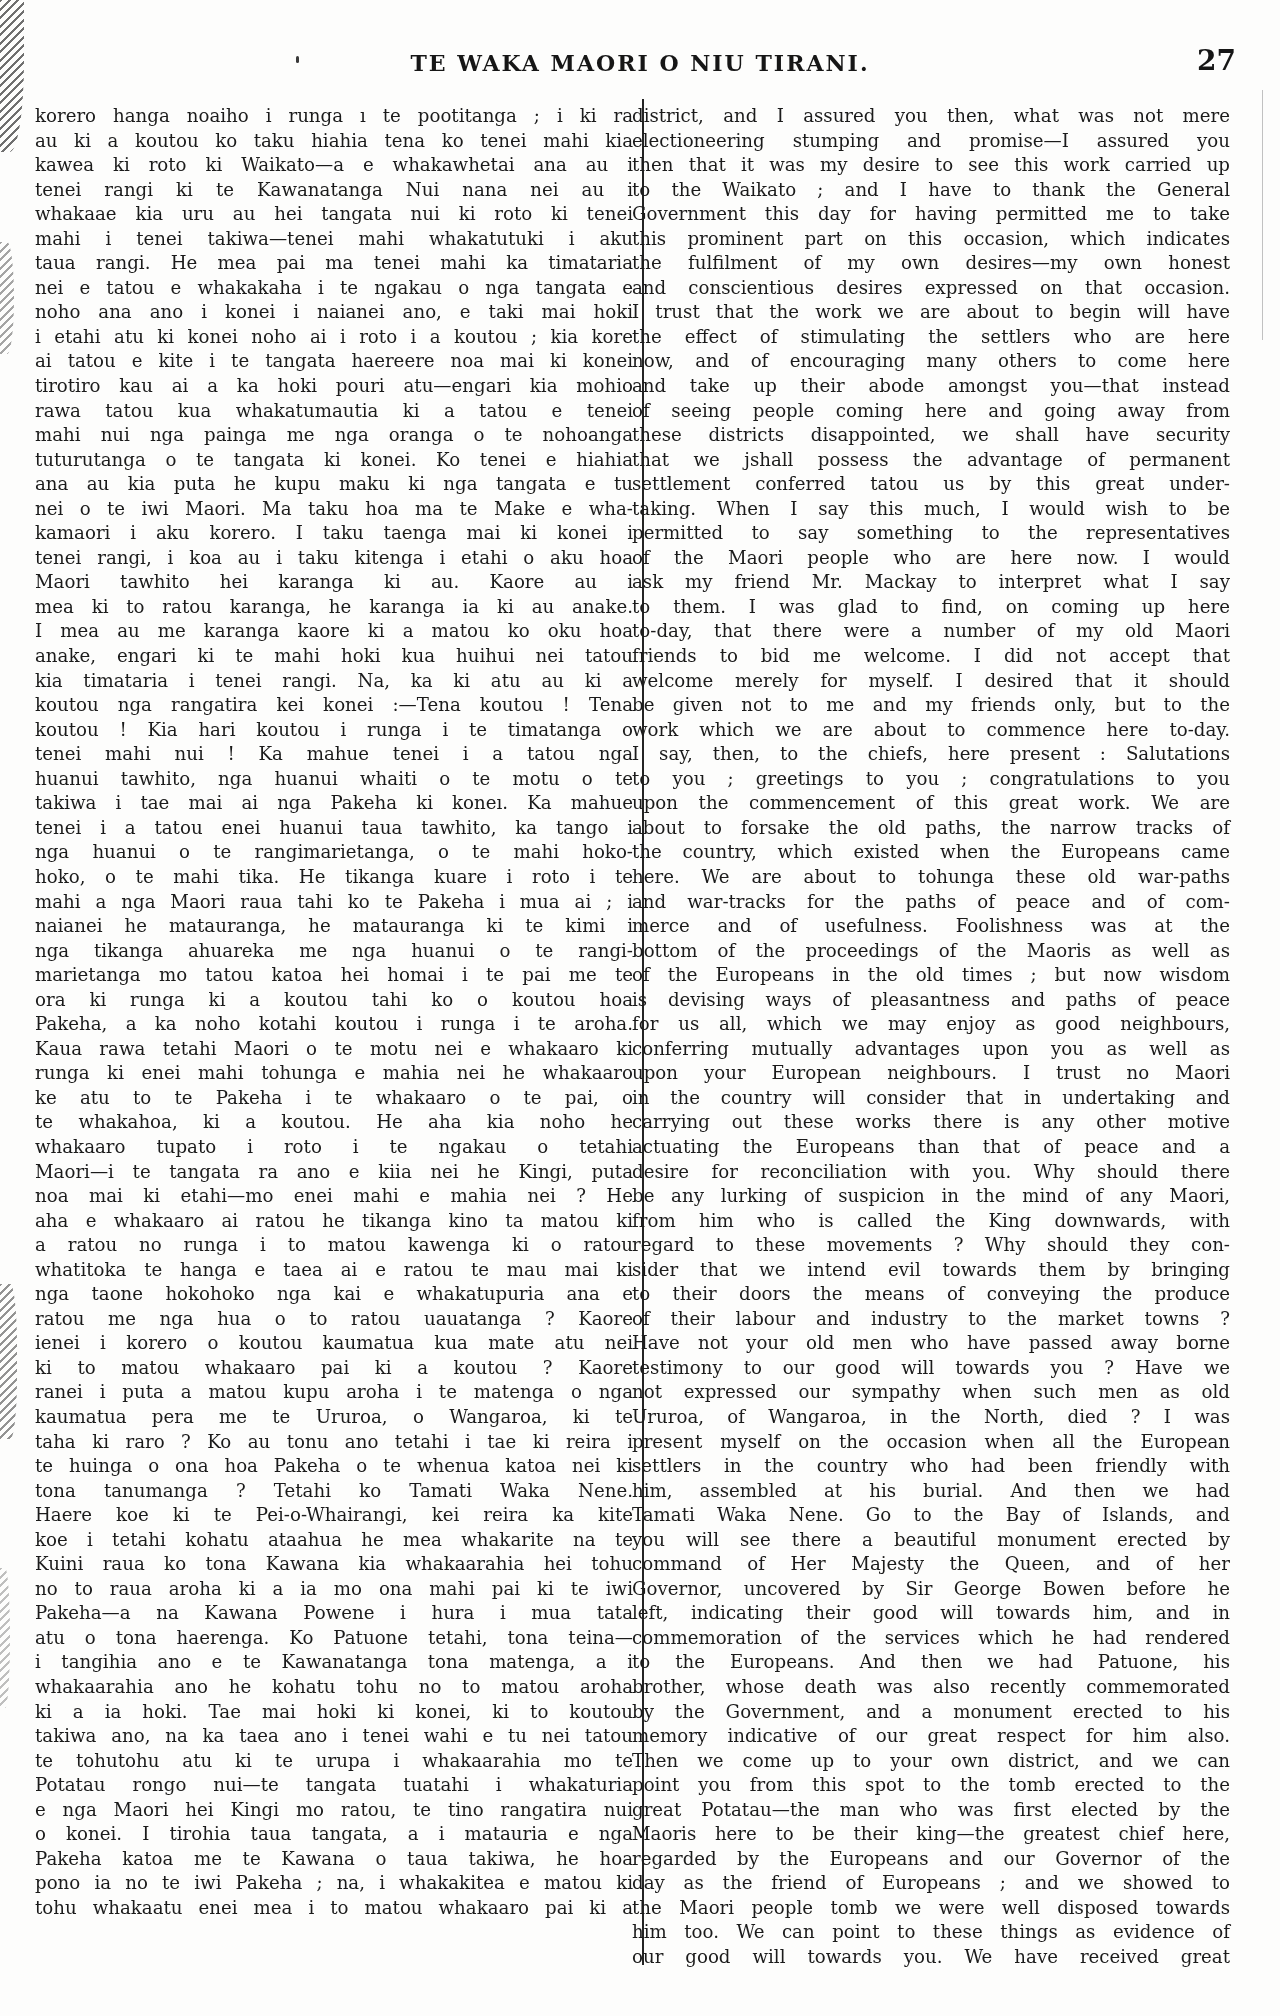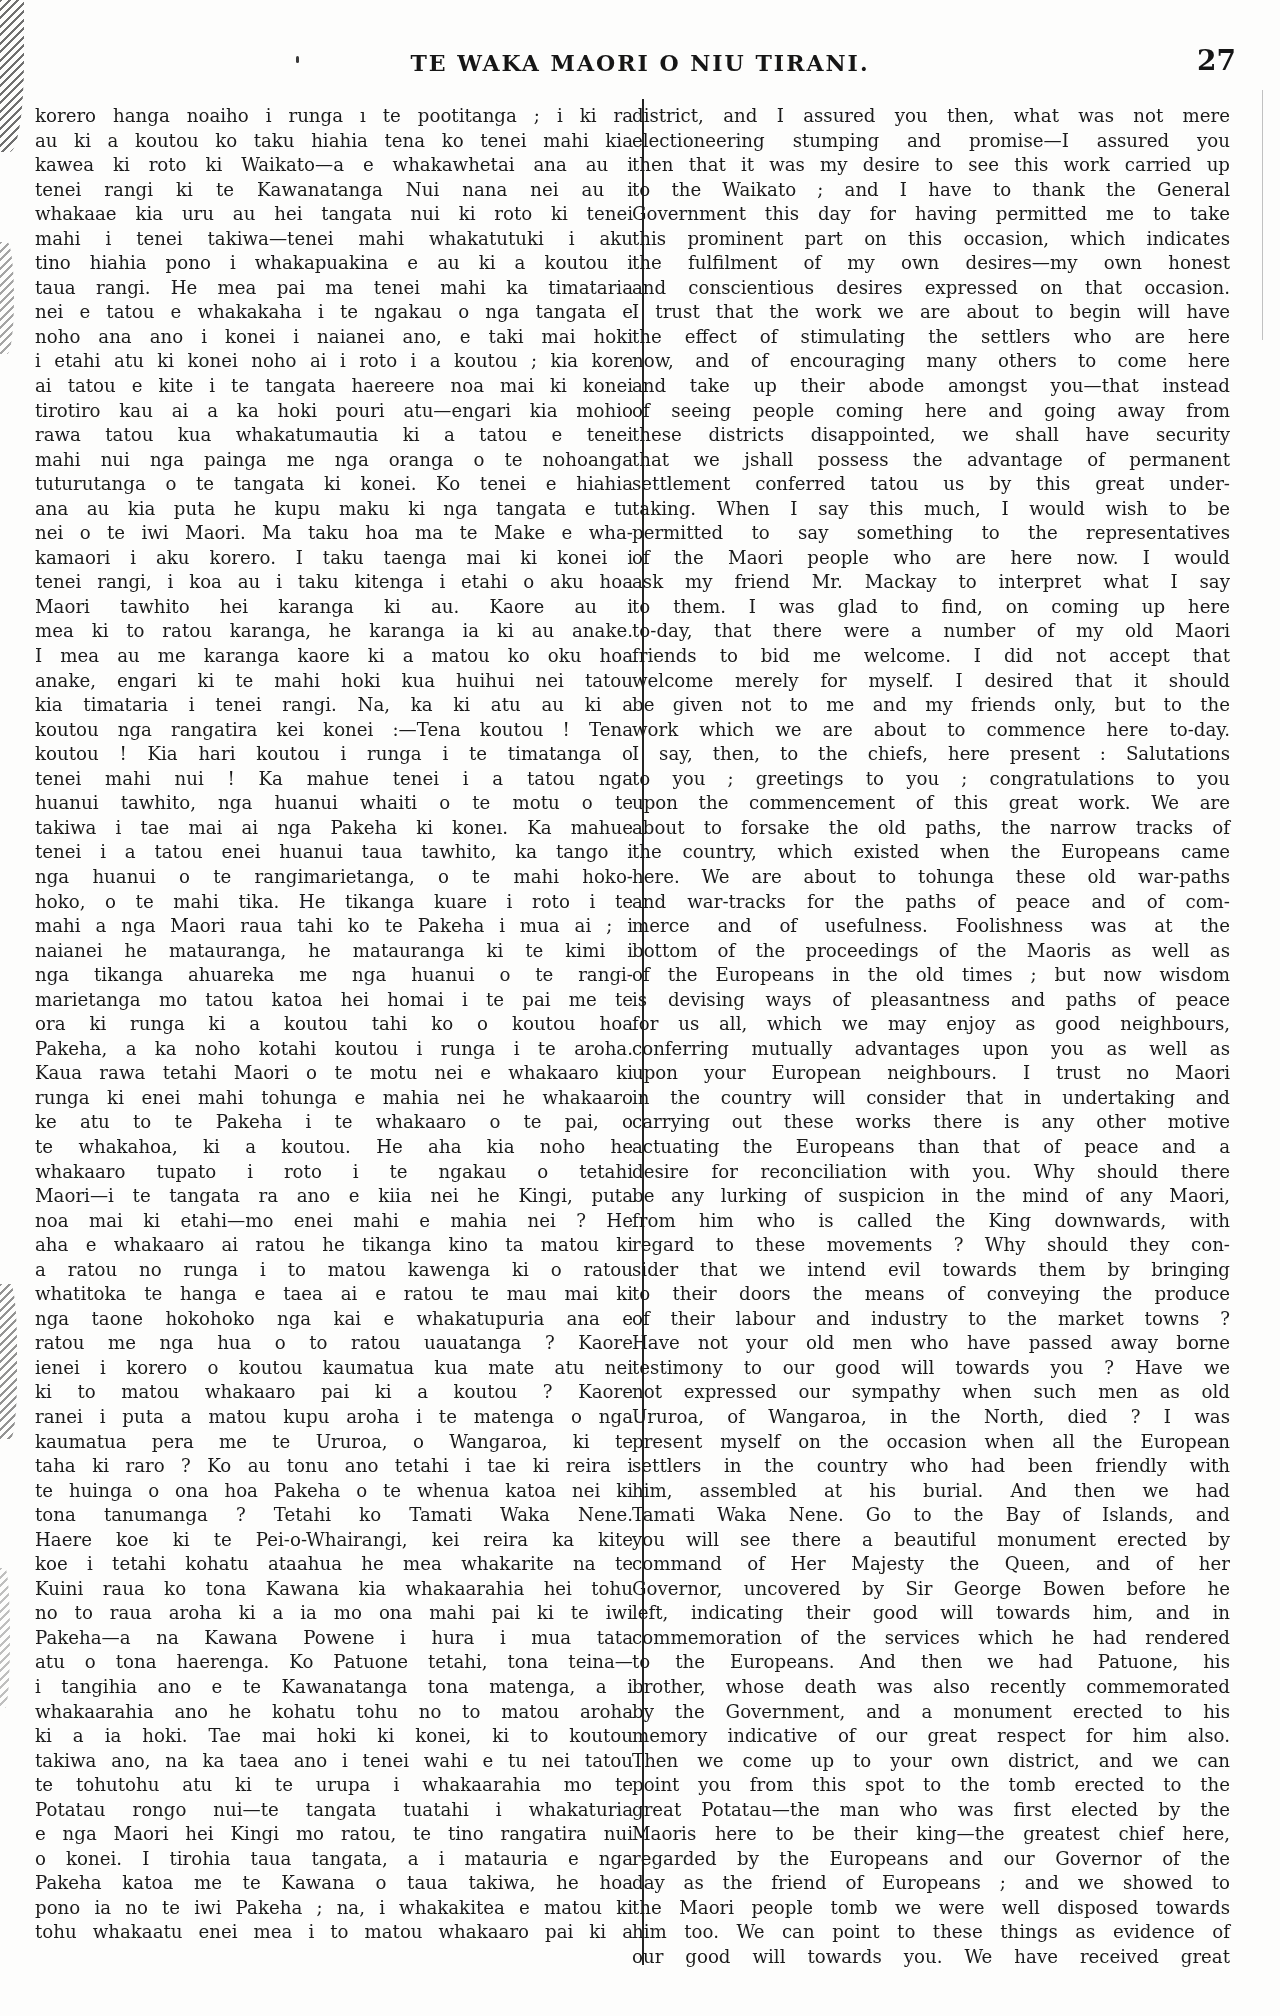--- a/index.html
+++ b/index.html
@@ -90,21 +90,20 @@
 <div class="column-divider"></div>
 <div class="page-edge-mark"></div>
 
 <div class="text-column col-left">
     <div class="text-line">korero hanga noaiho i runga ı te pootitanga ; i ki ra</div>
     <div class="text-line">au ki a koutou ko taku hiahia tena ko tenei mahi kia</div>
     <div class="text-line">kawea ki roto ki Waikato—a e whakawhetai ana au i</div>
     <div class="text-line">tenei rangi ki te Kawanatanga Nui nana nei au i</div>
     <div class="text-line">whakaae kia uru au hei tangata nui ki roto ki tenei</div>
     <div class="text-line">mahi i tenei takiwa—tenei mahi whakatutuki i aku</div>
-    <div class="text-line">tino hiahia pono i whakapuakina e au ki a koutou i</div>
     <div class="text-line">taua rangi.  He mea pai ma tenei mahi ka timataria</div>
     <div class="text-line">nei e tatou e whakakaha i te ngakau o nga tangata e</div>
     <div class="text-line">noho ana ano i konei i naianei ano, e taki mai hoki</div>
     <div class="text-line">i etahi atu ki konei noho ai i roto i a koutou ;  kia kore</div>
     <div class="text-line">ai tatou e kite i te tangata haereere noa mai ki konei</div>
     <div class="text-line">tirotiro kau ai a ka hoki pouri atu—engari kia mohio</div>
     <div class="text-line">rawa tatou kua whakatumautia ki a tatou e tenei</div>
     <div class="text-line">mahi nui nga painga me nga oranga o te nohoanga</div>
     <div class="text-line">tuturutanga o te tangata ki konei.  Ko tenei e hiahia</div>
     <div class="text-line">ana au kia puta he kupu maku ki nga tangata e tu</div>

